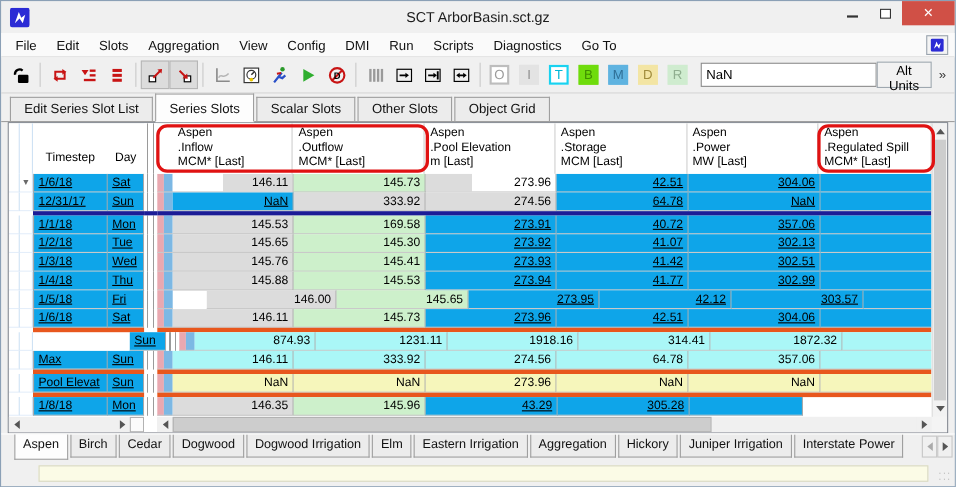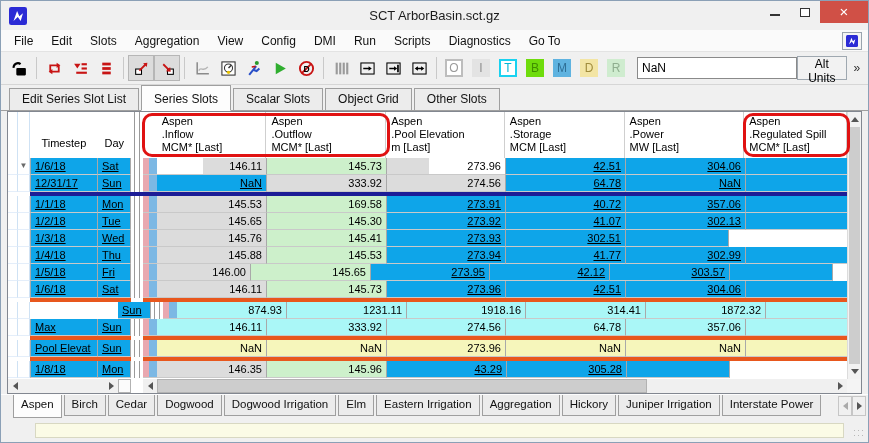--- a/index.html
+++ b/index.html
@@ -279,22 +279,22 @@
       </div>
     <input class="nan-input" value="NaN" style="">
     <button class="altunits">Alt Units</button>
     <button class="overflow-btn">»</button>
   </div>
 
   <div class="tabbar-top">
       <div class="ttab">Edit Series Slot List</div>
       <div class="ttab active">Series Slots</div>
       <div class="ttab">Scalar Slots</div>
+      <div class="ttab">Other Slots</div>
       <div class="ttab">Object Grid</div>
-      <div class="ttab">Other Slots</div>
     </div>
 
   <div class="panel-area">
     <div class="panel">
       <div class="sct-content">
         <div class="hdr-row" id="hdrRow">
             <div class="gut" style="width: 10px;"></div>
             <div class="gut" style="width: 12px;"></div>
             <div class="h-ts" style="width: 68px;">Timestep</div>
             <div class="h-day" style="width: 33px;">Day</div>
@@ -405,20 +405,21 @@
               <div class="c-g" style="width: 10px;"></div>
               <div class="c-g c-exp" style="width: 12px;"></div>
               <div class="c c-ts bg-white" style="width: 68px;">1/3/18</div>
               <div class="c c-day bg-white" style="width: 33px;">Wed</div>
               <div class="splitter"></div>
               <div class="strip" style="width: 6px; background: var(--strip-pink);"></div>
               <div class="strip" style="width: 8px; background: var(--strip-blue);"></div>
               <div class="c cell bg-gray" style="width: 110px;">145.76</div>
               <div class="c cell bg-green" style="width: 120px;">145.41</div>
               <div class="c cell bg-white" style="width: 119px;">273.93</div>
+              <div class="c cell bg-white" style="width: 120px;">41.42</div>
               <div class="c cell bg-white" style="width: 120px;">302.51</div>
               <div class="c cell bg-white" style="width: 103px;"></div>
             </div>
             <div class="row">
               <div class="c-g" style="width: 10px;"></div>
               <div class="c-g c-exp" style="width: 12px;"></div>
               <div class="c c-ts bg-white" style="width: 68px;">1/4/18</div>
               <div class="c c-day bg-white" style="width: 33px;">Thu</div>
               <div class="splitter"></div>
               <div class="strip" style="width: 6px; background: var(--strip-pink);"></div>
@@ -431,21 +432,21 @@
               <div class="c cell bg-white" style="width: 103px;"></div>
             </div>
             <div class="row">
               <div class="c-g" style="width: 10px;"></div>
               <div class="c-g c-exp" style="width: 12px;"></div>
               <div class="c c-ts bg-white" style="width: 68px;">1/5/18</div>
               <div class="c c-day bg-white" style="width: 33px;">Fri</div>
               <div class="splitter"></div>
               <div class="strip" style="width: 6px; background: var(--strip-pink);"></div>
               <div class="strip" style="width: 8px; background: var(--strip-blue);"></div>
-              <div class="c cell bg-gray" style="width: 94px;">146.00</div>
+              <div class="c cell bg-gray" style="width: 118px; margin-left: 31px;">146.00</div>
               <div class="c cell bg-green" style="width: 120px;">145.65</div>
               <div class="c cell bg-white" style="width: 119px;">273.95</div>
               <div class="c cell bg-white" style="width: 120px;">42.12</div>
               <div class="c cell bg-white" style="width: 120px;">303.57</div>
               <div class="c cell bg-white" style="width: 103px;"></div>
             </div>
             <div class="row">
               <div class="c-g" style="width: 10px;"></div>
               <div class="c-g c-exp" style="width: 12px;"></div>
               <div class="c c-ts bg-white" style="width: 68px;">1/6/18</div>

